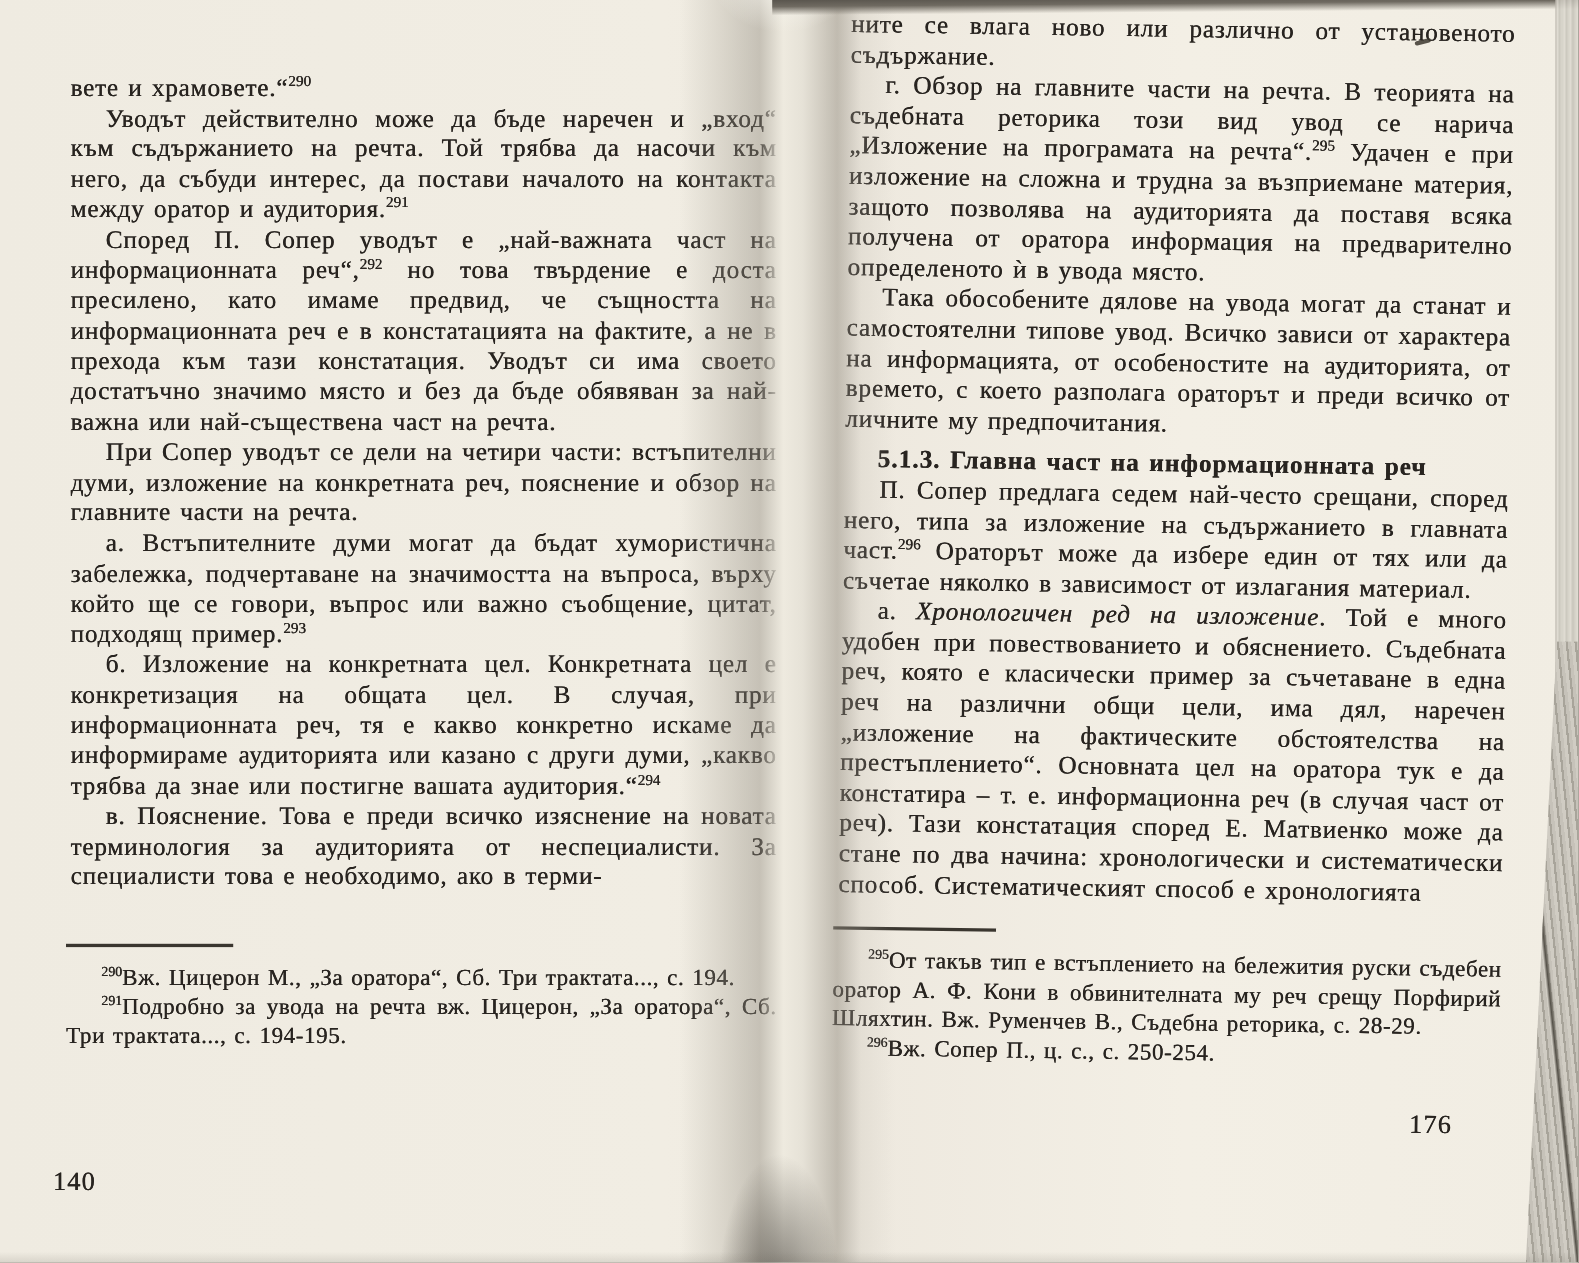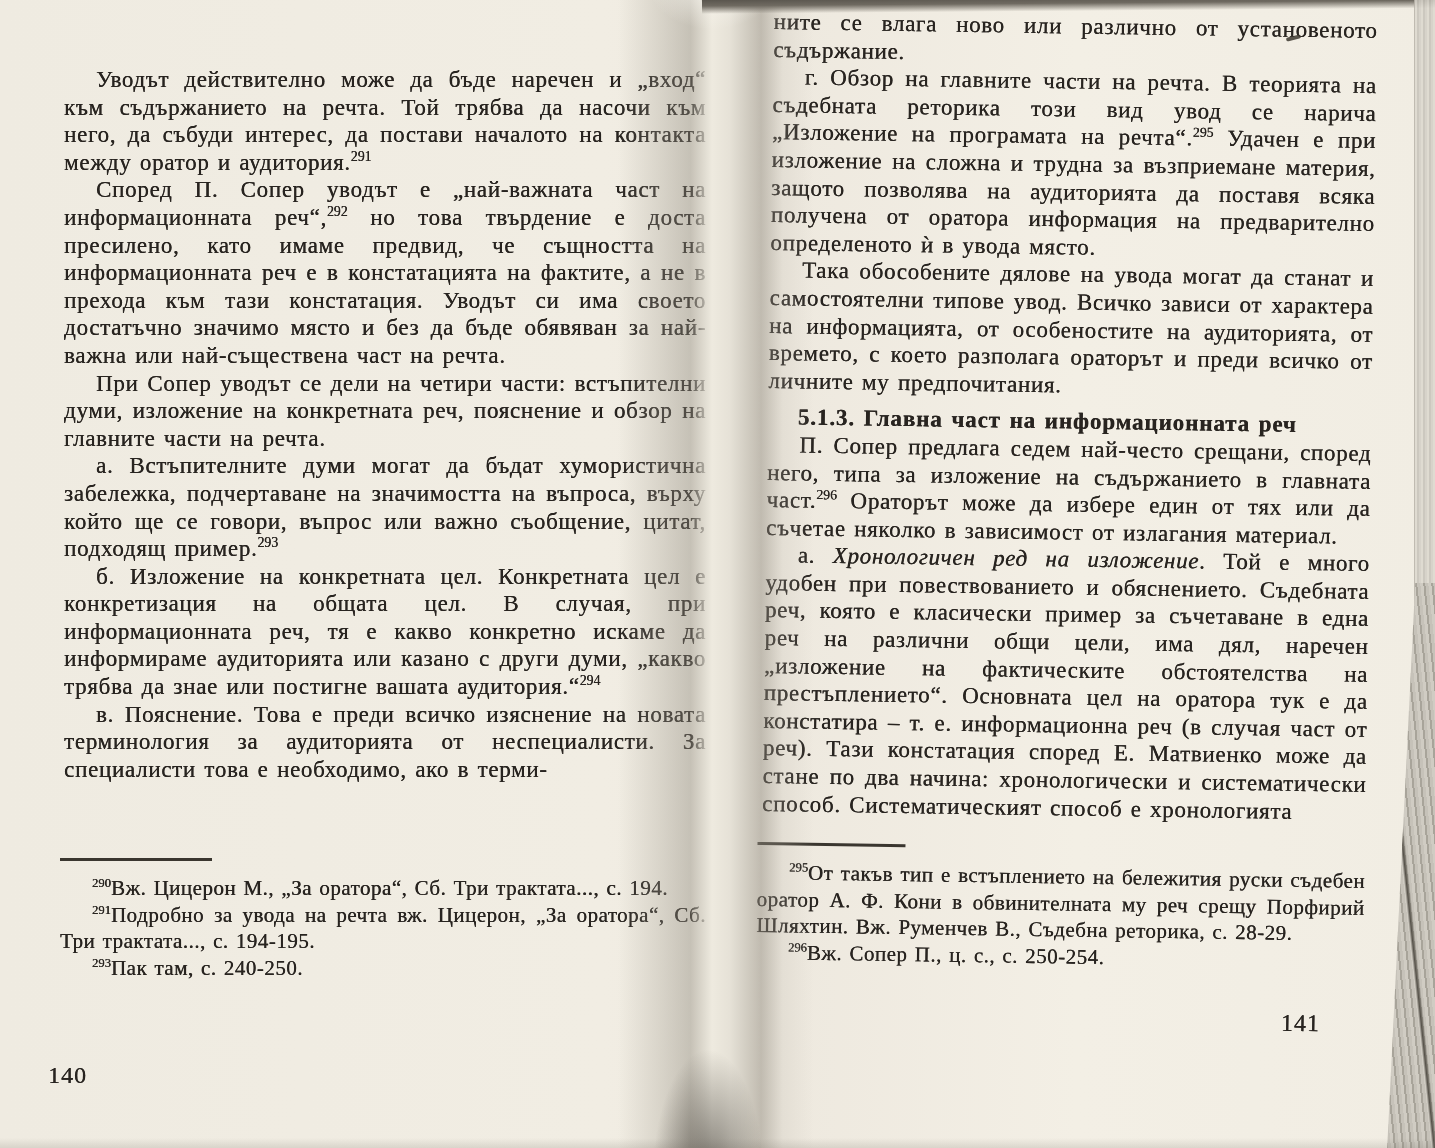--- a/index.html
+++ b/index.html
@@ -93,33 +93,33 @@
     background:linear-gradient(to top, rgba(110,105,95,0.18), rgba(110,105,95,0));
   }
 </style>
 </head>
 <body>
 
 <div class="book">
 
   <div class="page left">
     <div class="body">
+        <p class="para"><span>вете и храмовете.“</span><sup>290</sup></p>
         <p class="para indent"><span>Уводът действително може да бъде наречен и „вход“ към съдържанието на речта. Той трябва да насочи към него, да събуди интерес, да постави началото на контакта между оратор и аудитория.</span><sup>291</sup></p>
         <p class="para indent"><span>Според П. Сопер уводът е „най-важната част на информационната реч“,</span><sup>292</sup><span> но това твърдение е доста пресилено, като имаме предвид, че същността на информационната реч е в констатацията на фактите, а не в прехода към тази констатация. Уводът си има своето достатъчно значимо място и без да бъде обявяван за най-важна или най-съществена част на речта.</span></p>
         <p class="para indent"><span>При Сопер уводът се дели на четири части: встъпителни думи, изложение на конкретната реч, пояснение и обзор на главните части на речта.</span></p>
         <p class="para indent"><span>а. Встъпителните думи могат да бъдат хумористична забележка, подчертаване на значимостта на въпроса, върху който ще се говори, въпрос или важно съобщение, цитат, подходящ пример.</span><sup>293</sup></p>
         <p class="para indent"><span>б. Изложение на конкретната цел. Конкретната цел е конкретизация на общата цел. В случая, при информационната реч, тя е какво конкретно искаме да информираме аудиторията или казано с други думи, „какво трябва да знае или постигне вашата аудитория.“</span><sup>294</sup></p>
         <p class="para indent"><span>в. Пояснение. Това е преди всичко изяснение на новата терминология за аудиторията от неспециалисти. За специалисти това е необходимо, ако в терми-</span></p>
       </div>
     <div class="footer">
       <div class="rule"></div>
       <div class="foot">
           <p class="para footnote"><sup>290</sup><span>Вж. Цицерон М., „За оратора“, Сб. Три трактата..., с. 194.</span></p>
           <p class="para footnote"><sup>291</sup><span>Подробно за увода на речта вж. Цицерон, „За оратора“, Сб. Три трактата..., с. 194-195.</span></p>
-          <p class="para footnote"><sup>293</sup><span>Пак там, с. 240-250.</span></p>
         </div>
     </div>
     <div class="pagenum">140</div>
   </div>
 
   <div class="page right">
     <div class="body">
         <p class="para"><span>ните се влага ново или различно от установеното съдържание.</span></p>
         <p class="para indent"><span>г. Обзор на главните части на речта. В теорията на съдебната реторика този вид увод се нарича „Изложение на програмата на речта“.</span><sup>295</sup><span> Удачен е при изложение на сложна и трудна за възприемане материя, защото позволява на аудиторията да поставя всяка получена от оратора информация на предварително определеното ѝ в увода място.</span></p>
         <p class="para indent"><span>Така обособените дялове на увода могат да станат и самостоятелни типове увод. Всичко зависи от характера на информацията, от особеностите на аудиторията, от времето, с което разполага ораторът и преди всичко от личните му предпочитания.</span></p>
@@ -127,21 +127,21 @@
         <p class="para indent"><span>П. Сопер предлага седем най-често срещани, според него, типа за изложение на съдържанието в главната част.</span><sup>296</sup><span> Ораторът може да избере един от тях или да съчетае няколко в зависимост от излагания материал.</span></p>
         <p class="para indent"><span>а. </span><i>Хронологичен ред на изложение</i><span>. Той е много удобен при повествованието и обяснението. Съдебната реч, която е класически пример за съчетаване в една реч на различни общи цели, има дял, наречен „изложение на фактическите обстоятелства на престъплението“. Основната цел на оратора тук е да констатира – т. е. информационна реч (в случая част от реч). Тази констатация според Е. Матвиенко може да стане по два начина: хронологически и систематически способ. Систематическият способ е хронологията</span></p>
       </div>
     <div class="footer">
       <div class="rule"></div>
       <div class="foot">
           <p class="para footnote"><sup>295</sup><span>От такъв тип е встъплението на бележития руски съдебен оратор А. Ф. Кони в обвинителната му реч срещу Порфирий Шляхтин. Вж. Руменчев В., Съдебна реторика, с. 28-29.</span></p>
           <p class="para footnote"><sup>296</sup><span>Вж. Сопер П., ц. с., с. 250-254.</span></p>
         </div>
     </div>
-    <div class="pagenum">141</div>
+    <div class="pagenum">176</div>
   </div>
 
   <div class="gutter"></div>
   <div class="top-edge"></div>
   <div class="right-edge"></div>
   <div class="corner-pages"></div>
   <div class="ink-mark"></div>
   <div class="bottom-shade"></div>
 
 </div>

